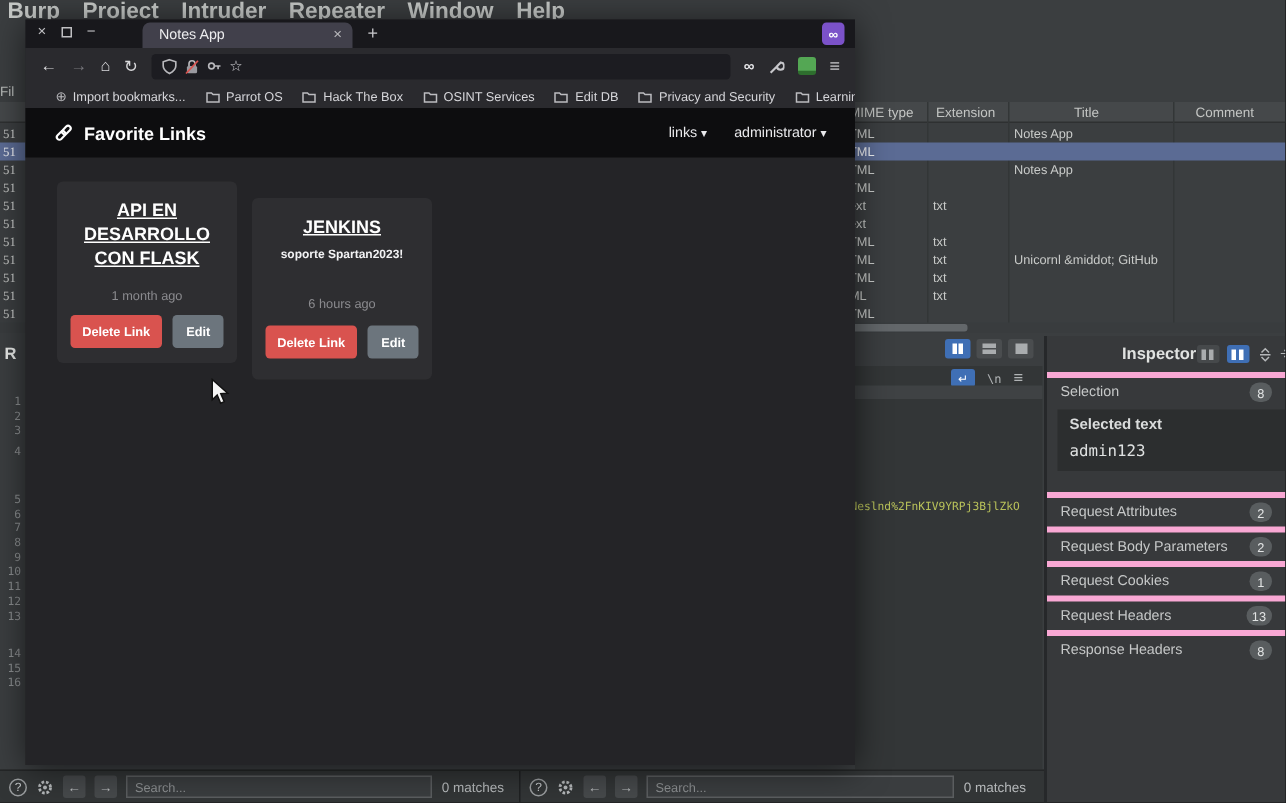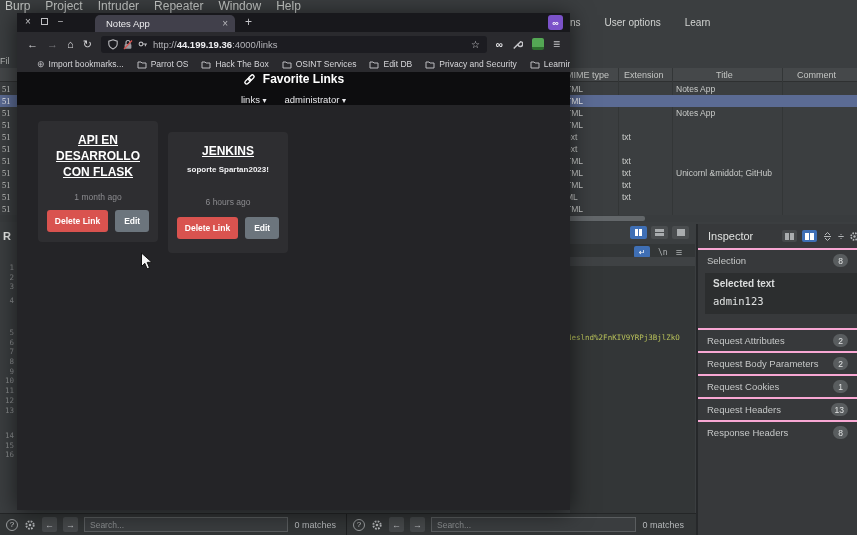--- a/index.html
+++ b/index.html
@@ -6,21 +6,21 @@
   html,body { background:#1a1a1a; }
   #stage{
     position:relative; width:857px; height:535px; overflow:hidden;
     background:#3b3e40; font-family:"Liberation Sans", sans-serif;
     -webkit-font-smoothing:antialiased;
   }
   .abs{ position:absolute; }
 
   
   .burp-menubar{ left:0; top:0; width:857px; height:13px; display:flex; gap:15px;
-    padding-left:5px; align-items:flex-start; color:#c7cac8; font-size:12px; overflow:hidden; }
+    padding-left:5px; align-items:flex-start; color:#c7cac8; font-size:15px; overflow:hidden;font-weight:bold; }
   .burp-menubar span{ margin-top:-1px; }
   .burp-toptabs{ left:570px; top:14px; width:287px; height:16px; display:flex; gap:24px;
     color:#d2d4d2; font-size:10px; align-items:center; }
 
   .filter-sliver{ left:0; top:56px; width:17px; height:12px; overflow:hidden;
     color:#b9bcba; font-size:9px; }
 
   .thead{ left:0; top:68px; width:857px; height:14px; background:#45484a;
     border-bottom:1px solid #2e3031; color:#c3c5c3; font-size:9px; }
   .thead span{ position:absolute; top:2px; }
@@ -76,30 +76,30 @@
     font-size:9px; display:flex; align-items:center; justify-content:center; flex:none; }
   .searchbox{ flex:1; height:15px; background:#3a3d3f; border:1px solid #5a5d5f;
     color:#cccfd1; font-size:8.5px; padding:0 5px; font-family:"Liberation Sans", sans-serif; }
   .searchbox::placeholder{ color:#8b8e90; }
   .matches{ color:#b5b8ba; font-size:9px; white-space:nowrap; padding-right:4px; }
 
   
   .inspector{ left:696px; top:224px; width:161px; height:311px; background:#37393b;
     border-left:2px solid #26282a; }
   .insp-header{ display:flex; align-items:center; height:24px; padding:0 2px 0 10px; }
-  .insp-title{ color:#e0e2e0; font-size:11px; font-weight:normal; flex:1; }
+  .insp-title{ color:#e0e2e0; font-size:11px; font-weight:bold; flex:1;margin-left:40px; }
   .insp-icons{ display:flex; gap:5px; align-items:center; }
   .pane-btn{ width:15px; height:12px; border-radius:2px; background:#46494b;
     display:flex; align-items:center; justify-content:center; gap:1.5px; }
   .pane-btn.active{ background:var(--accent-blue,#3f6fb5); }
   .pane-bar{ width:3.5px; height:7px; background:#a9acae; }
   .pane-btn.active .pane-bar{ background:#fff; }
   .divide-glyph{ color:#b5b8ba; font-size:11px; }
   .insp-row{ height:23px; display:flex; align-items:center; justify-content:space-between;
-    padding:0 9px; border-top:2px solid #f9a8d4; color:#c6c8c8; font-size:9.5px; }
+    padding:0 9px; border-top:4px solid #f9a8d4; color:#c6c8c8; font-size:9.5px; }
   .badge{ min-width:15px; height:13px; padding:0 4px; background:#595d5f; border-radius:7px;
     color:#e2e4e4; font-size:8.5px; display:flex; align-items:center; justify-content:center; }
   .seltext-box{ margin:2px 0 14px 7px; background:#2c2e2f; padding:5px 8px 7px; }
   .seltext-label{ color:#dadcdc; font-size:10px; font-weight:bold; }
   .seltext-value{ margin-top:6px; color:#dfe1e1; font-size:10.5px;
     font-family:"DejaVu Sans Mono", monospace; }
 
   
   .browser{ left:17px; top:13px; width:553px; height:497px; background:#242427;
     box-shadow:0 2px 22px rgba(0,0,0,0.6); }
@@ -126,21 +126,21 @@
   .star{ color:#cfcfd3; font-size:10px; }
   .inf{ color:#e8e8eb; font-size:10px; font-weight:bold; }
   .foxy{ width:12px; height:12px; border-radius:2px; background:var(--foxyproxy-green,#54a754);
     border-bottom:3px solid #2e6e2e; }
   .bookmarksbar{ height:16px; background:#2a2a2e; display:flex; align-items:center; gap:13px;
     padding-left:20px; font-size:8.5px; color:#d6d6da; overflow:hidden; }
   .bm{ display:flex; align-items:center; gap:4px; white-space:nowrap; }
 
   .page{ position:relative; height:438px; background:#242427; }
   .site-header{ height:33px; background:#0d0d0f; display:flex; align-items:center;
-    justify-content:space-between; padding:0 19px;flex-direction:column; }
+    justify-content:space-between; padding:0 19px; }
   .brand{ display:flex; align-items:center; gap:7px; color:#fff;
     font-size:12px; font-weight:bold; }
   .site-menus{ display:flex; gap:18px; color:#e9e9ec; font-size:9.5px; }
   .caret{ font-size:8px; }
 
   .card{ position:absolute; width:120px; height:121px; background:#2e2e31; border-radius:4px;
     text-align:center; padding:11px 7px 0; }
   .card-title{ color:#fff; font-weight:bold; font-size:12px; text-decoration:underline;
     text-transform:uppercase; line-height:1.35; }
   .card-sub{ margin-top:6px; color:#f2f2f4; font-size:8px; font-weight:bold; }
@@ -162,25 +162,20 @@
 
   <div class="abs burp-menubar">
     <span>Burp</span>
     <span>Project</span>
     <span>Intruder</span>
     <span>Repeater</span>
     <span>Window</span>
     <span>Help</span>
   </div>
 
-  <div class="abs burp-toptabs">
-    <span>ns</span>
-    <span>User options</span>
-    <span>Learn</span>
-  </div>
 
   <div class="abs filter-sliver">Fil</div>
 
   <div class="abs thead">
     <span style="left:566px">MIME type</span>
     <span style="left:624px">Extension</span>
     <span style="left:716px">Title</span>
     <span style="left:797px">Comment</span>
   </div>
   <div class="col-div" style="left:618px"></div>
@@ -416,21 +411,20 @@
         </svg>
         <svg width="10" height="11" viewBox="0 0 10 11">
           <path d="M3 5 V3.5 a2 2 0 0 1 4 0 V5" fill="none" stroke="#b8b8bc" stroke-width="1.1"></path>
           <rect x="1.6" y="5" width="6.8" height="4.8" rx="1" fill="#9a9aa0"></rect>
           <path d="M1 10 L9 1.5" stroke="#d9534f" stroke-width="1.2"></path>
         </svg>
         <svg width="10" height="10" viewBox="0 0 10 10">
           <circle cx="3" cy="5" r="1.9" fill="none" stroke="#b8b8bc" stroke-width="1.1"></circle>
           <path d="M4.9 5 H9 M7.4 5 V7.2" stroke="#b8b8bc" stroke-width="1.1" fill="none"></path>
         </svg>
-        <span class="url-text"><span>http://</span><b>44.199.19.36</b><span>:4000/links</span></span>
         <span class="star">☆</span>
       </span>
       <span class="inf">∞</span>
       <svg width="11" height="11" viewBox="0 0 10 10">
         <path d="M1.6 8.6 L5.4 4.8 M5.4 4.8 a2.2 2.2 0 1 0 2.4 -2.4 L6.2 4 Z" fill="none" stroke="#c6c6ca" stroke-width="1.3"></path>
       </svg>
       <span class="foxy"></span>
       <span class="burger" style="color:#c6c6ca;font-size:12px">≡</span>
     </div>
 

